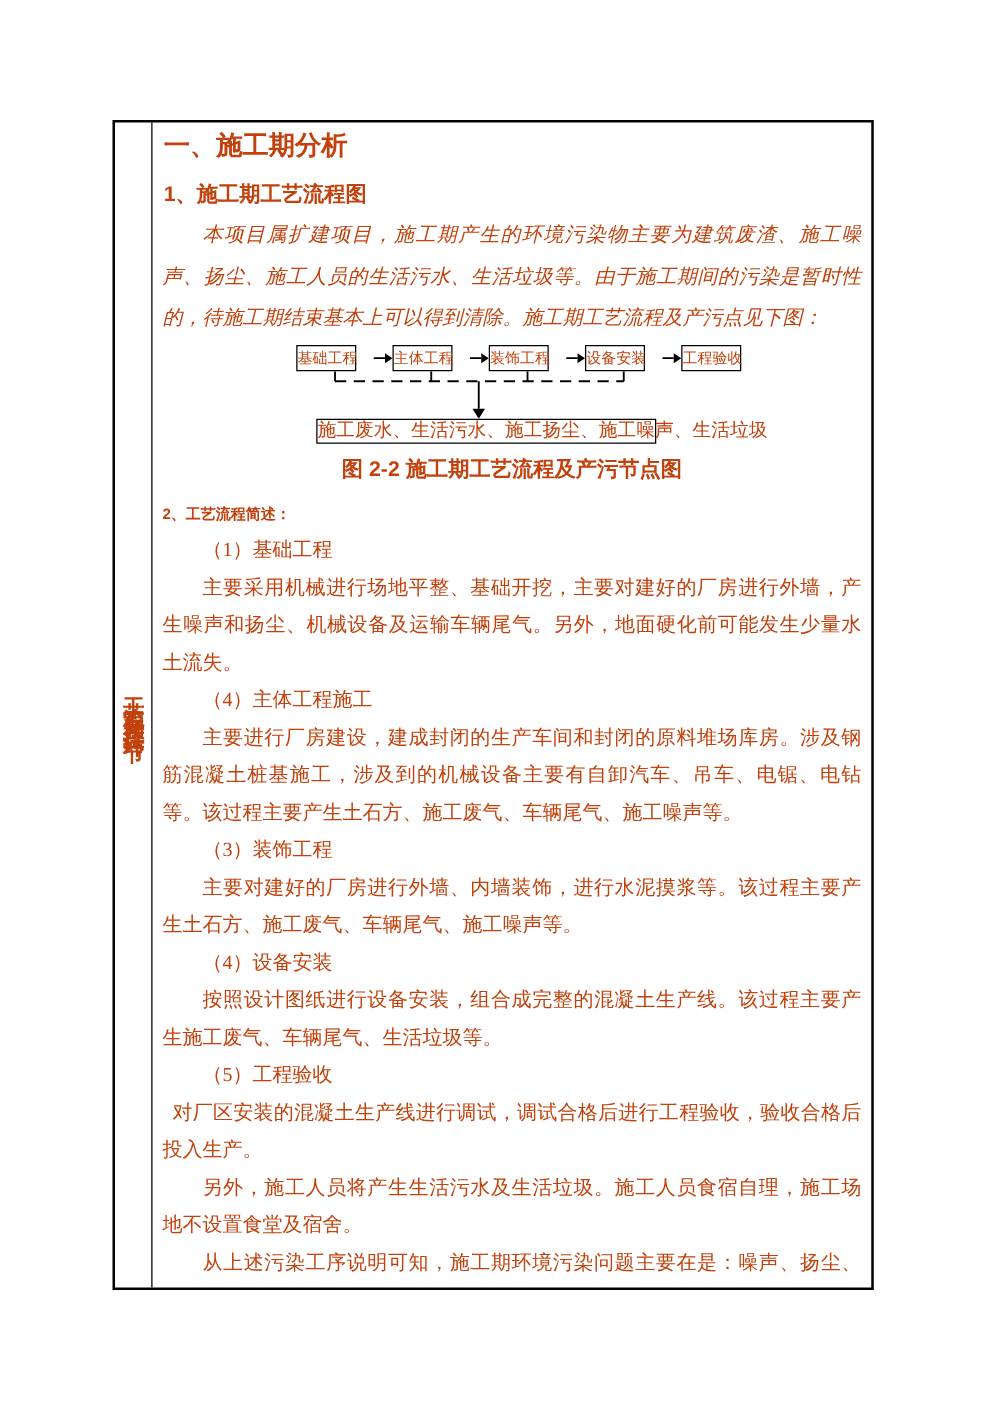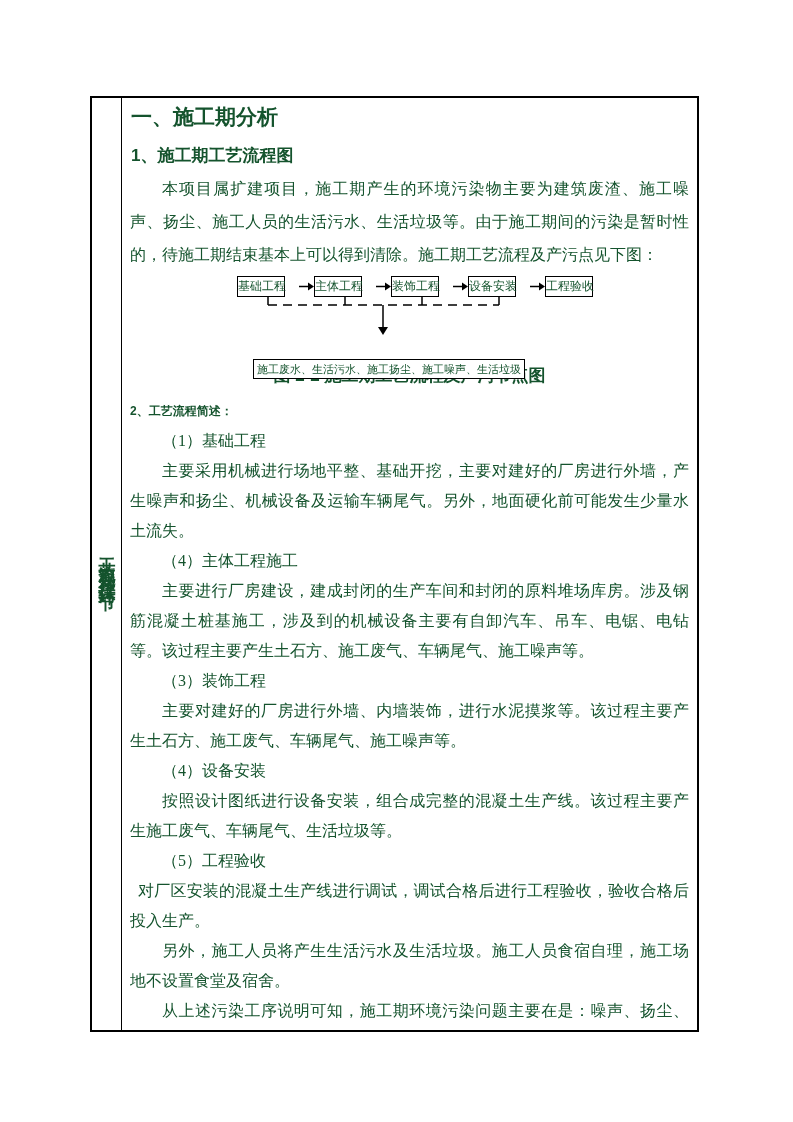--- a/index.html
+++ b/index.html
@@ -1,21 +1,21 @@
 <!DOCTYPE html>
 <html lang="zh"><head>
 <meta charset="utf-8">
 <style>
   html,body{margin:0;padding:0;background:#ffffff;}
   .page{
     position:relative;
     width:793px;height:1122px;
     background:#ffffff;
     font-family:"Liberation Serif","DejaVu Serif",serif;
-    color:#14532d;
+    color:#c2410c;
     overflow:hidden;
   }
   .doc-table{
     position:absolute;left:90px;top:96px;
     width:609px;height:936px;
     border:2px solid #000;
     box-sizing:border-box;
     display:flex;
     background:#fff;
   }
@@ -49,20 +49,21 @@
   .h2{
     font-family:"Liberation Sans","DejaVu Sans",sans-serif;
     font-weight:bold;font-size:17px;line-height:22px;
     margin:15px 0 0 1px;
   }
   .p1{
     margin:5px 0 0 0;
     line-height:33px;
     text-indent:2em;
     text-align:justify;
+    font-style:italic;
   }
   
   .flow{
     position:relative;
     height:84px;
     margin-top:3px;
   }
   .flow-box{
     position:absolute;
     box-sizing:border-box;
@@ -79,25 +80,24 @@
   .fb2{left:184px;top:2px}
   .fb3{left:261px;top:2px}
   .fb4{left:338px;top:2px}
   .fb5{left:415px;top:2px}
   .flow-out{
     position:absolute;
     left:123px;top:61px;
     width:272px;height:20px;
     border:1px solid #000;
     box-sizing:border-box;
-    font-size:11px;line-height:18px;
+    font-size:15px;line-height:18px;
     text-align:center;
     background:#fff;
     white-space:nowrap;
-    margin-top:24px;
   }
   .flow-svg{position:absolute;left:0;top:0;}
   .caption{
     font-family:"Liberation Sans","DejaVu Sans",sans-serif;
     font-weight:bold;font-size:17px;line-height:22px;
     text-align:center;
     margin-top:7px;
   }
   .h3{
     font-family:"Liberation Sans","DejaVu Sans",sans-serif;

